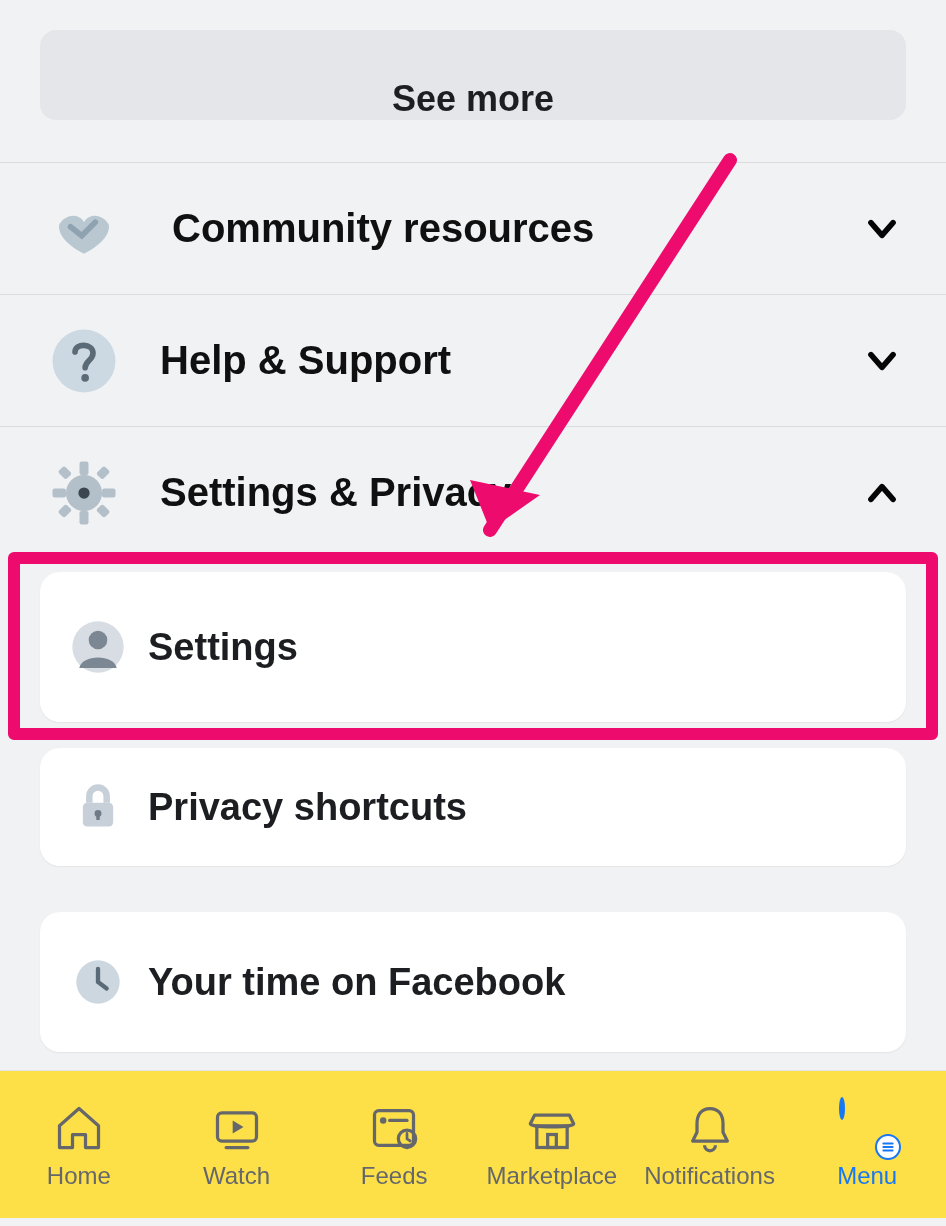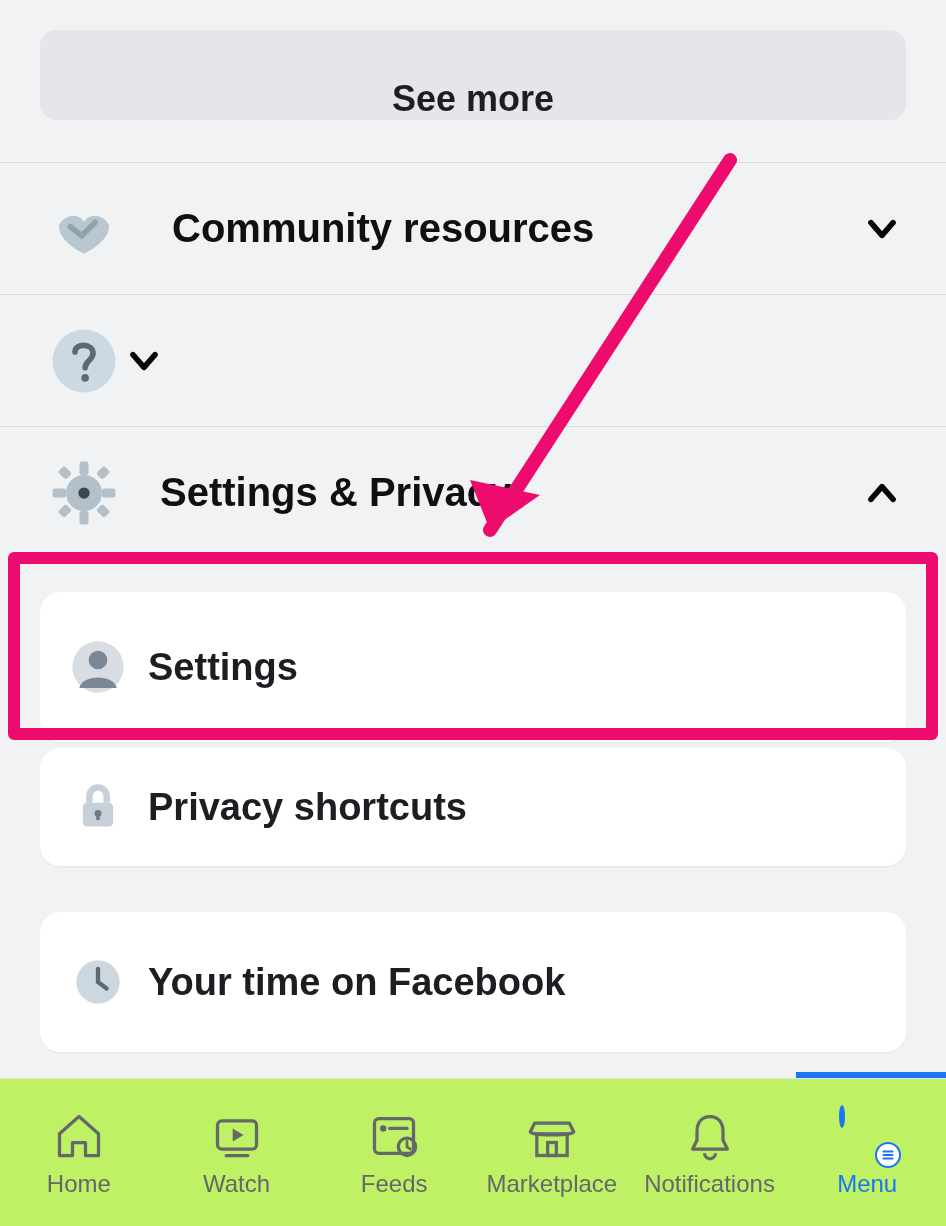--- a/index.html
+++ b/index.html
@@ -29,35 +29,35 @@
 
   
   .card {
     position: absolute; left: 40px; width: 866px; height: 150px;
     background: #ffffff; border-radius: 20px; box-shadow: 0 1px 2px rgba(0,0,0,0.06);
     display: flex; align-items: center; padding-left: 30px;
   }
   .card .cicon { width: 56px; height: 56px; flex: 0 0 56px; display: flex; align-items: center; justify-content: center; }
   .card .clabel { margin-left: 22px; font-size: 38px; font-weight: 600; color: #1c1e21; }
 
-  .card1 { top: 592px; }
+  .card1 { top: 572px; }
   .card2 { top: 748px; height: 118px; }
   .card3 { top: 912px; height: 140px; }
 
   
   .hl {
     position: absolute; left: 8px; top: 552px; width: 930px; height: 188px;
     border: 12px solid #ed0c6e; border-radius: 6px; pointer-events: none;
   }
   .arrow { position: absolute; left: 430px; top: 150px; width: 320px; height: 420px; pointer-events: none; }
 
   
   .tabbar {
-    position: absolute; left: 0; bottom: 0; width: 946px; height: 148px;
-    background: #bef264; display: flex; border-top: 1px solid #e5e5e7;
+    position: absolute; left: 0; bottom: 8px; width: 946px; height: 148px;
+    background: #fde047; display: flex; border-top: 1px solid #e5e5e7;
   }
   .tab { flex: 1; display: flex; flex-direction: column; align-items: center; justify-content: center; gap: 6px; color: #65676b; }
   .tab .ticon { width: 56px; height: 56px; display:flex; align-items:center; justify-content:center; }
   .tab .tlabel { font-size: 24px; font-weight: 500; }
   .tab.active .tlabel { color: #1877f2; font-weight: 400; }
   .active-indicator {
     position: absolute; right: 0; bottom: 148px; width: 150px; height: 6px; background: #1877f2;
   }
   .avatar-wrap { position: relative; width: 56px; height: 56px; }
   .avatar { width: 56px; height: 56px; border-radius: 50%; background: radial-gradient(circle at 35% 35%, #cfe6ff, #7fb6e6 60%, #4a7aa6); border: 3px solid #1877f2; }
@@ -92,20 +92,21 @@
   </div>
 
   <div class="row row2">
     <span class="icon">
       <svg viewBox="0 0 64 64" width="72" height="72">
         <circle cx="32" cy="32" r="28" fill="#cdd9e2"></circle>
         <path d="M24 24 C24 16 40 16 40 25 C40 31 33 32 33 38" stroke="#5b6a77" stroke-width="5" fill="none" stroke-linecap="round"></path>
         <circle cx="33" cy="47" r="3.4" fill="#5b6a77"></circle>
       </svg>
     </span>
+    <span class="label">Help &amp; Support</span>
     <span class="chev">
       <svg viewBox="0 0 24 24" width="38" height="38">
           <path d="M5 8 L12 16 L19 8" stroke="#050505" stroke-width="3.5" fill="none" stroke-linecap="round" stroke-linejoin="round"></path>
         </svg>
     </span>
   </div>
 
   <div class="row row3">
     <span class="icon">
       <svg viewBox="0 0 64 64" width="72" height="72">

